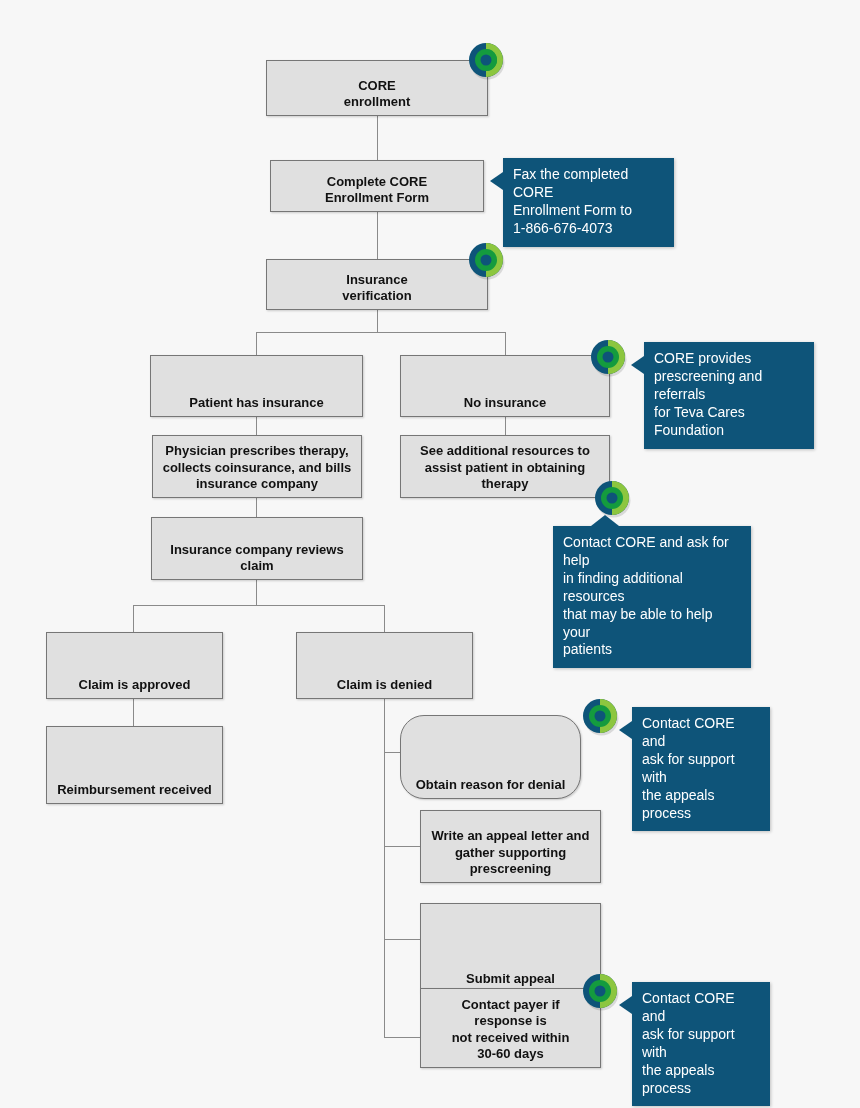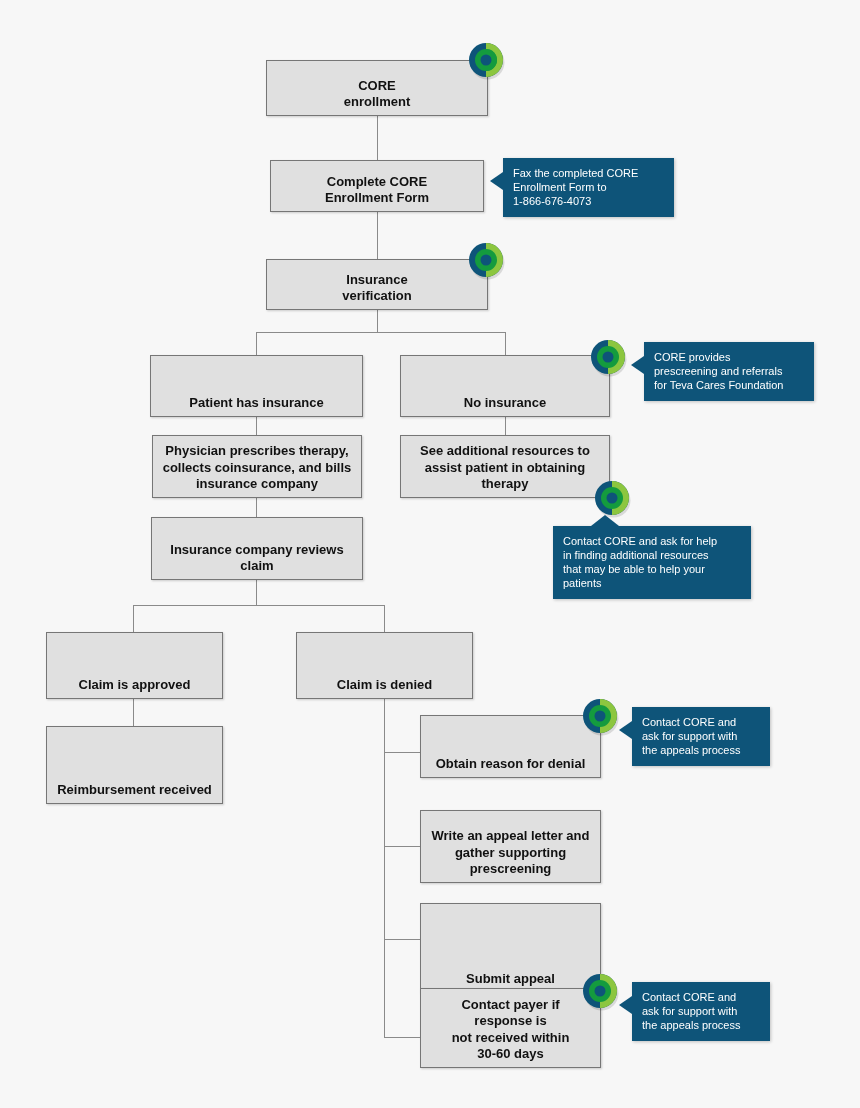--- a/index.html
+++ b/index.html
@@ -45,21 +45,21 @@
   }
   .line.v { width: 1px; }
   .line.h { height: 1px; }
 
   
   .callout {
     position: absolute;
     box-sizing: border-box;
     background: #0e5479;
     color: #ffffff;
-    font-size: 11px;
+    font-size: 14px;
     line-height: 1.28;
     padding: 8px 10px 9px 10px;
     z-index: 5;
     box-shadow: 1px 1px 3px rgba(0,0,0,0.22);
   }
   .callout .callout-text { display: block; white-space: pre-line; }
   
   .callout.tail-left::before {
     content: "";
     position: absolute;
@@ -170,21 +170,21 @@
   </div>
 
   <div class="node" style="left:296px; top:632px; width:177px; height:67px;">
     <span class="node-label">Claim is denied</span>
   </div>
 
   <div class="node" style="left:46px; top:726px; width:177px; height:78px;">
     <span class="node-label">Reimbursement received</span>
   </div>
 
-  <div class="node" style="left:420px; top:715px; width:181px; height:63px;">
+  <div class="node" style="left:400px; top:715px; width:181px; height:84px;border-radius:24px;">
     <span class="node-label">Obtain reason for denial</span>
   </div>
 
   <div class="node" style="left:420px; top:810px; width:181px; height:73px;">
     <span class="node-label">Write an appeal letter and
 gather supporting
 prescreening</span>
   </div>
 
   <div class="node" style="left:420px; top:903px; width:181px; height:90px;">

